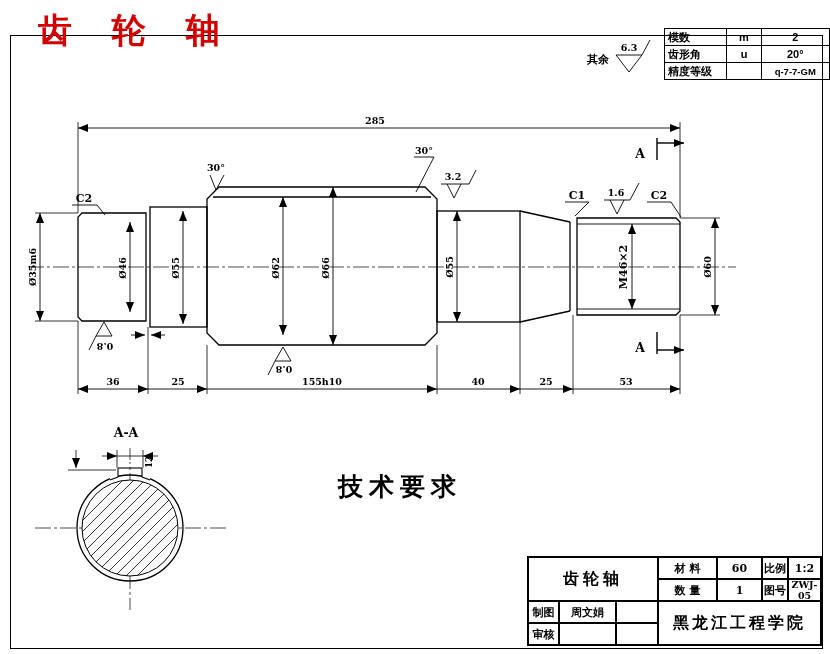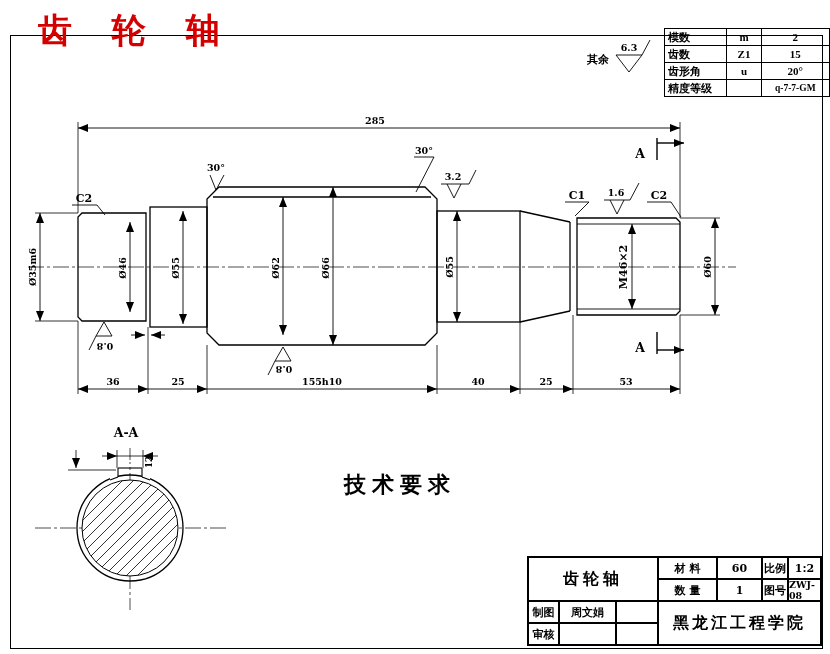--- a/index.html
+++ b/index.html
@@ -6,34 +6,34 @@
   body{width:830px;height:654px;position:relative;font-family:"DejaVu Sans",sans-serif;overflow:hidden;}
   .abs{position:absolute;}
   
   #red-title{left:14px;top:8px;font-size:34px;font-weight:bold;color:#d40000;
              letter-spacing:14px;font-family:"DejaVu Serif",serif;white-space:nowrap;margin-left:24px;}
   
   #sheet-border{left:10px;top:35px;width:811px;height:612px;border:1.5px solid #000;}
   
   #gear-table{left:664px;top:28px;border-collapse:collapse;}
   #gear-table td{border:1.5px solid #000;font-size:11px;font-weight:bold;
-                 padding:0 3px;height:16px;text-align:center;font-family:Liberation Serif, serif;margin-top:36px;}
+                 padding:0 3px;height:16px;text-align:center;font-family:Liberation Sans, sans-serif;margin-top:36px;}
   #gear-table td.lbl{width:58px;text-align:left;}
   #gear-table td.sym{width:28px;}
   #gear-table td.val{width:64px;}
   
   #tech{left:280px;top:470px;width:240px;text-align:center;}
-  #tech .t-title{font-size:22px;font-weight:bold;letter-spacing:6px;font-family:Liberation Serif, serif;}
+  #tech .t-title{font-size:25px;font-weight:bold;letter-spacing:6px;font-family:Liberation Serif, serif;}
   #tech .t-item{margin-top:36px;font-size:14.5px;font-weight:bold;text-align:left;
                 font-family:"DejaVu Serif",serif;white-space:nowrap;}
   
   #title-block{left:527px;top:556px;display:grid;
      grid-template-columns:31px 57px 42px 59px 45px 26px 33px;
      grid-template-rows:22px 22px 22px 22px;
-     border:1.5px solid #000;background:#fff;}
+     border:1.5px solid #000;background:#fff;text-align:center;}
   #title-block div{border:1px solid #000;display:flex;align-items:center;justify-content:center;
      font-size:11px;font-weight:bold;font-family:"DejaVu Serif",serif;overflow:hidden;}
   #tb-part{grid-column:1/4;grid-row:1/3;font-size:16px !important;letter-spacing:4px;}
   #tb-org{grid-column:4/8;grid-row:3/5;font-size:16px !important;letter-spacing:3px;}
   .small{font-size:9.5px !important;}
 </style>
 </head>
 <body>
 
 <div class="abs" id="sheet-border"></div>
@@ -244,25 +244,20 @@
 </svg>
 
 <table class="abs" id="gear-table">
   <tbody>
       <tr>
     <td class="lbl">模数</td>
     <td class="sym">m</td>
     <td class="val">2</td>
   </tr>
   <tr>
-    <td class="lbl">齿数</td>
-    <td class="sym">Z1</td>
-    <td class="val">15</td>
-  </tr>
-  <tr>
     <td class="lbl">齿形角</td>
     <td class="sym">u</td>
     <td class="val">20°</td>
   </tr>
   <tr>
     <td class="lbl">精度等级</td>
     <td class="sym"></td>
     <td class="val small">q-7-7-GM</td>
   </tr>
 </tbody>
@@ -274,21 +269,21 @@
 
 <div class="abs" id="title-block">
   <div id="tb-part">齿轮轴</div>
   <div>材  料</div>
   <div>60</div>
   <div>比例</div>
   <div>1:2</div>
   <div>数  量</div>
   <div>1</div>
   <div>图号</div>
-  <div class="small">ZWJ-08</div>
+  <div class="small">ZWJ-05</div>
   <div>制图</div>
   <div>周文娟</div>
   <div></div>
   <div id="tb-org">黑龙江工程学院</div>
   <div>审核</div>
   <div></div>
   <div></div>
 </div>
 
 </body></html>

